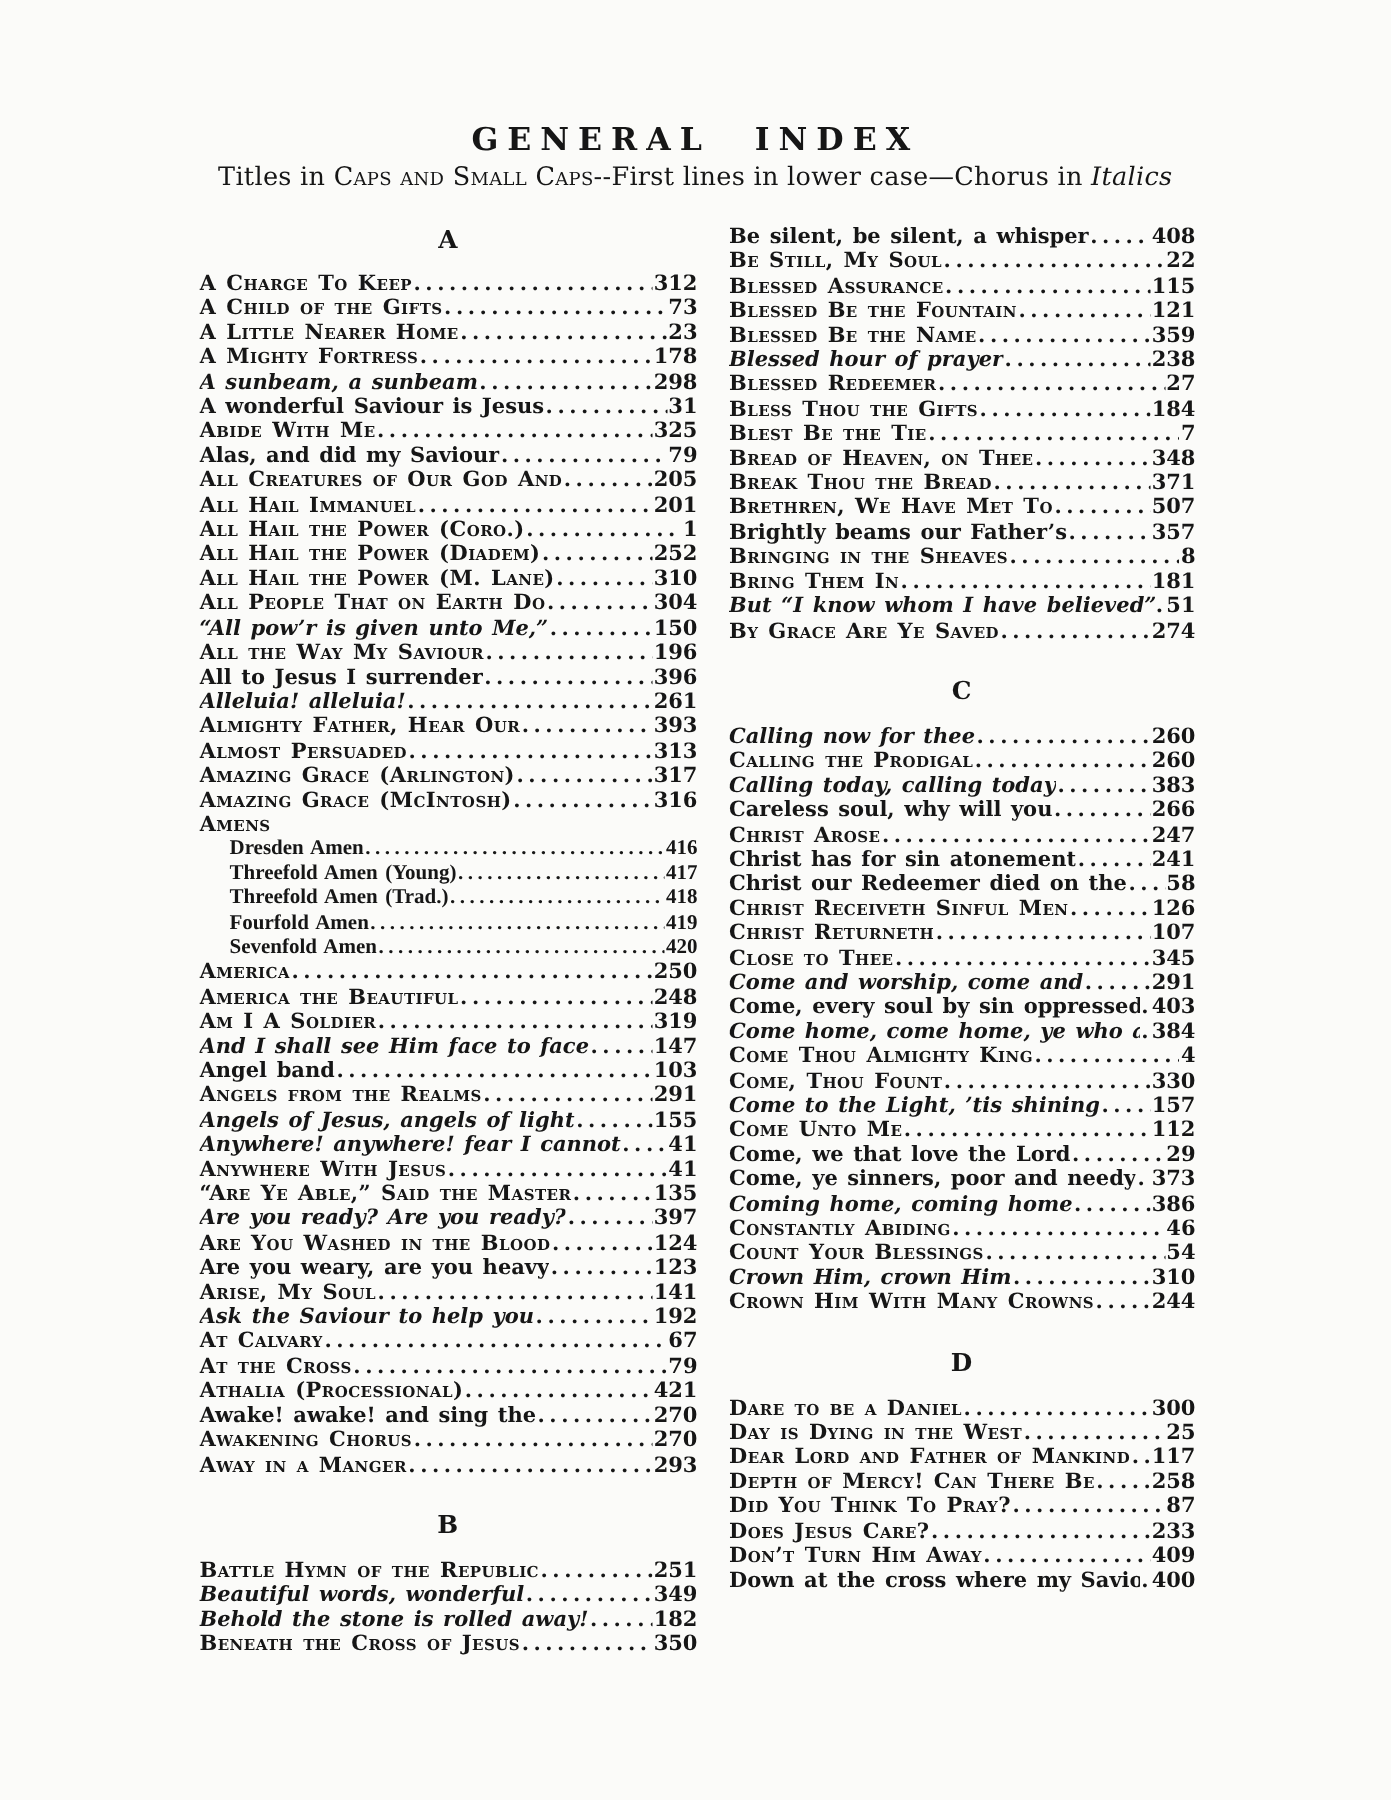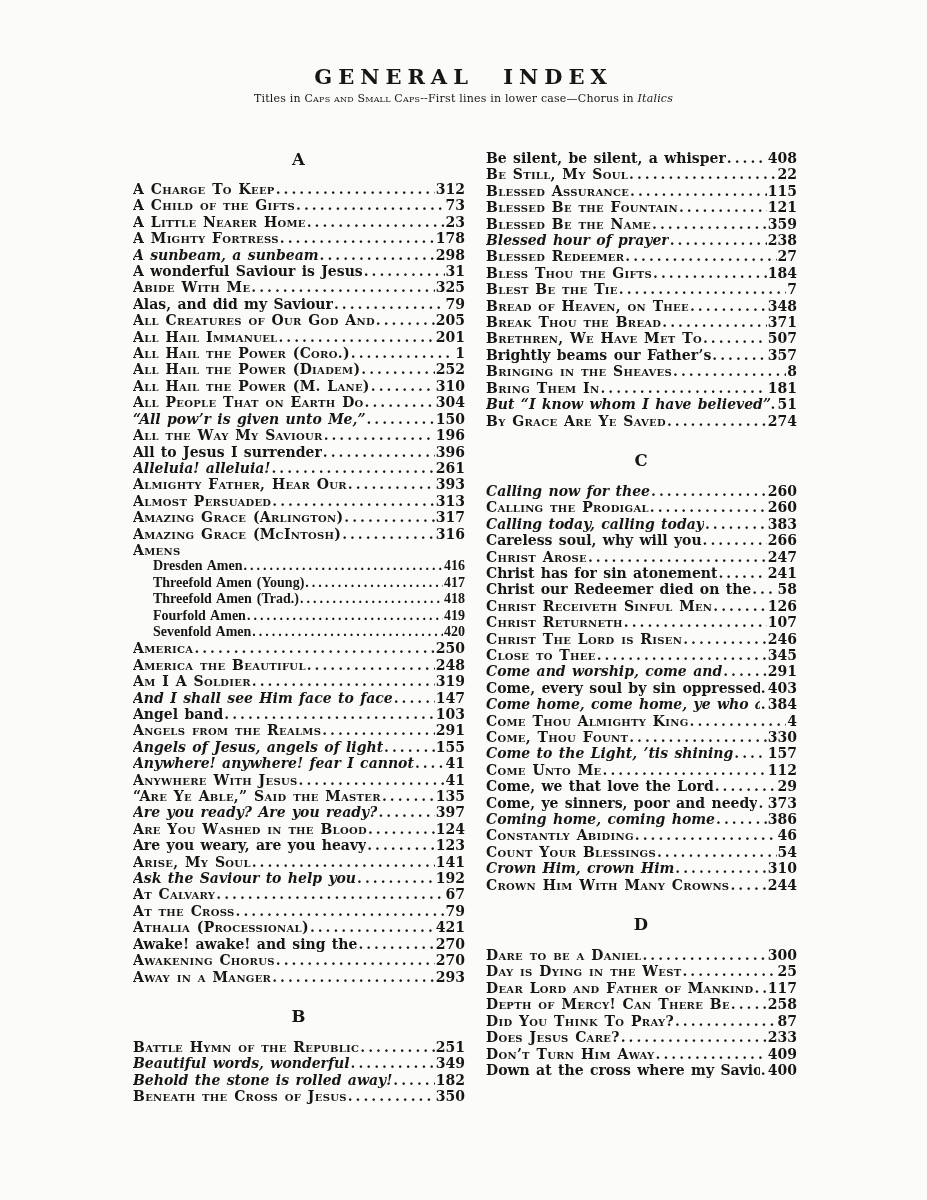--- a/index.html
+++ b/index.html
@@ -7,28 +7,28 @@
     width:927px; height:1200px;
     background:#fbfbf9;
     font-family:"DejaVu Serif", serif;
     color:#161616;
     overflow:hidden;
   }
   .page { position:relative; width:927px; height:1200px; }
 
   .title {
     text-align:center;
-    margin:0; padding-top:64px;
+    margin:0; padding-top:80px;
     font-size:21px; font-weight:bold;
     letter-spacing:6px; word-spacing:16px;
   }
   .subtitle {
     text-align:center;
     margin-top:3px;
-    font-size:11px;
+    font-size:17px;
     letter-spacing:0.2px;
   }
   .seg-sc { font-variant:small-caps; }
   .seg-it { font-style:italic; }
 
   .col { position:absolute; }
   #col0 { left:133px; top:146px; width:332px; }
   #col1 { left:486px; top:150px; width:311px; }
 
   .sec-head {
@@ -454,25 +454,20 @@
         <span class="t">Christ Receiveth Sinful Men</span>
         <span class="dots"></span>
         <span class="pg">126</span>
       </div>
       <div class="row s-sc">
         <span class="t">Christ Returneth </span>
         <span class="dots"></span>
         <span class="pg">107</span>
       </div>
       <div class="row s-sc">
-        <span class="t">Christ The Lord is Risen</span>
-        <span class="dots"></span>
-        <span class="pg">246</span>
-      </div>
-      <div class="row s-sc">
         <span class="t">Close to Thee</span>
         <span class="dots"></span>
         <span class="pg">345</span>
       </div>
       <div class="row s-it">
         <span class="t">Come and worship, come and</span>
         <span class="dots"></span>
         <span class="pg">291</span>
       </div>
       <div class="row s-lc">

